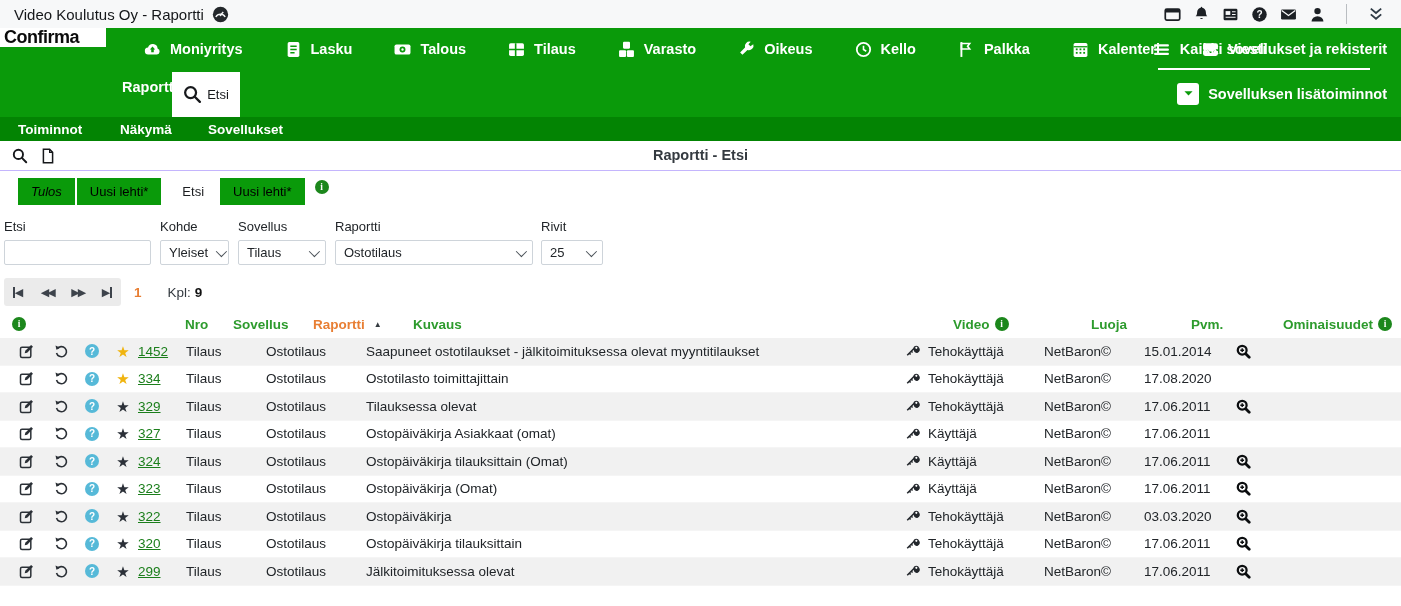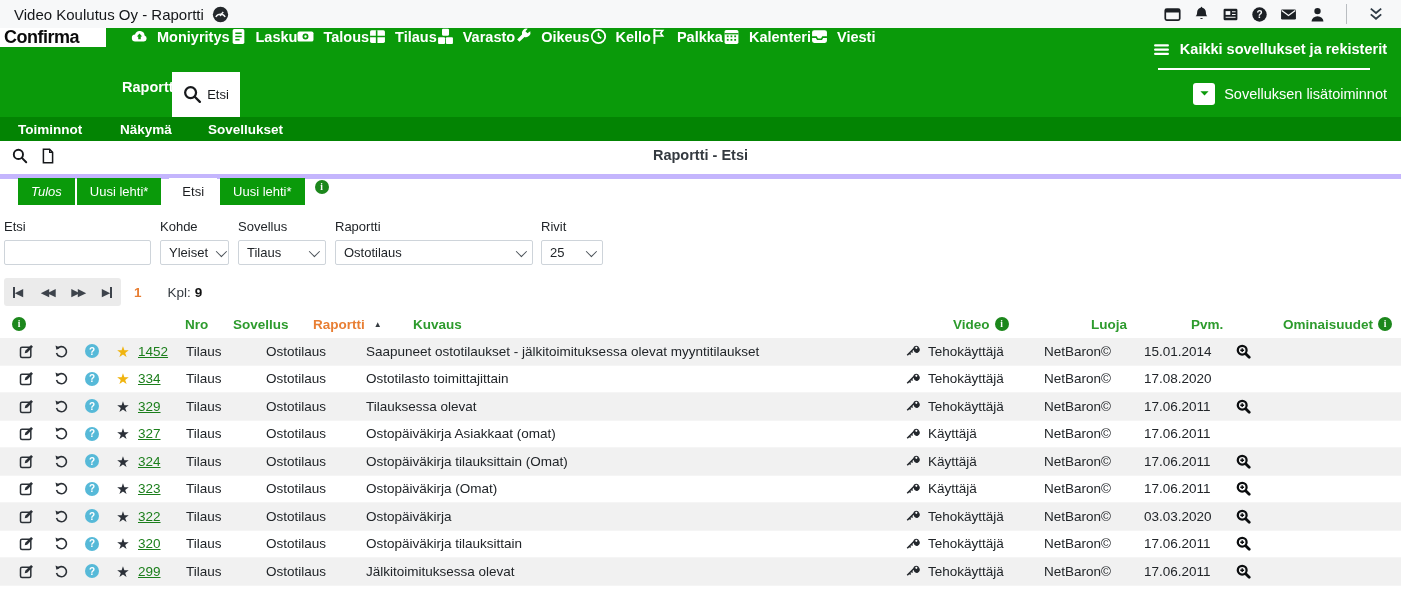--- a/index.html
+++ b/index.html
@@ -12,48 +12,48 @@
   .gauge-wrap { width:17px; height:17px; margin-left:8px; }
   .tb-icons { position:absolute; right:16px; top:0; height:28px; display:flex; align-items:center; gap:12px; }
   .tb-ico { width:17px; height:17px; color:#1c2025; cursor:pointer; }
   .tb-div { width:1px; height:20px; background:#b9bdc1; margin:0 8px; }
   .tb-chevrons { width:18px; height:16px; color:#2f3b46; }
 
   
   .nav1 { position:absolute; top:28px; left:0; width:100%; height:42px; background:var(--green); }
   .logo-patch { position:absolute; top:0; left:0; width:106px; height:19px; background:#fff; }
   .logo-text { font-size:18px; font-weight:bold; letter-spacing:-0.5px; color:#0b0b0b; line-height:18px; padding-left:4px; cursor:pointer; }
-  .nav-items { position:absolute; left:131px; top:0; height:42px; display:flex; align-items:flex-start; }
+  .nav-items { position:absolute; left:144px; top:0; height:42px; display:flex; align-items:center; gap:42px; }
   .nav-item { display:flex; align-items:center; gap:9px; color:#fff; font-size:14.5px; font-weight:600; cursor:pointer; white-space:nowrap; }
   .nav-ico { width:17px; height:17px; flex:0 0 auto; }
   .nav-right { position:absolute; right:14px; top:0; height:42px; display:flex; align-items:center; gap:10px; color:#fff; font-size:14.5px; font-weight:600; cursor:pointer; }
   .nav-underline { position:absolute; left:1158px; bottom:0px; width:212px; height:2px; background:#fff; }
 
   .nav2 { position:absolute; top:70px; left:0; width:100%; height:47px; background:var(--green); }
   .app-label { position:absolute; left:122px; top:9px; color:#fff; font-size:14.5px; font-weight:600; cursor:pointer; }
   .etsi-box { position:absolute; left:172px; top:2px; width:68px; height:45px; background:#fff; display:flex; align-items:center; justify-content:center; gap:5px; cursor:pointer; }
   .etsi-box .bx-ico { width:19px; height:19px; color:#17191c; }
   .etsi-box span.lbl { font-size:13px; color:#17191c; }
-  .nav2-right { position:absolute; right:14px; top:0; height:47px; display:flex; align-items:center; gap:9px; color:#fff; font-size:14.5px; font-weight:400; cursor:pointer; }
+  .nav2-right { position:absolute; right:14px; top:0; height:47px; display:flex; align-items:center; gap:9px; color:#fff; font-size:14.5px; font-weight:700; cursor:pointer; }
   .chev-box { width:22px; height:22px; background:#fff; border-radius:3px; display:flex; align-items:center; justify-content:center; }
   .chev-box svg { width:13px; height:13px; }
 
   .nav3 { position:absolute; top:117px; left:0; width:100%; height:24px; background:var(--dkgreen); display:flex; align-items:center; }
   .nav3 .menu-it { color:#fff; font-size:13.5px; font-weight:600; position:absolute; cursor:pointer; }
 
   
-  .toolbar { position:absolute; top:141px; left:0; width:100%; height:38px; background:#fff; border-bottom:5px solid #c4b5fd; }
+  .toolbar { position:absolute; top:141px; left:0; width:100%; height:30px; background:#fff; border-bottom:1px solid #c4b5fd; }
   .toolbar .t-ico { position:absolute; top:7px; width:16px; height:16px; color:#16181b; cursor:pointer; }
   .toolbar .page-title { position:absolute; top:6px; left:0; width:100%; text-align:center; font-size:14.5px; font-weight:bold; color:#343a40; }
 
   
   .content { position:absolute; top:172px; left:0; width:100%; }
   .tabs { margin:6px 0 0 18px; display:flex; align-items:flex-start; height:28px; }
   .tab { height:27px; padding:0 13px; display:flex; align-items:center; font-size:13px; cursor:pointer; margin-right:2px; }
-  .tab.green { background:var(--green); color:#ffffff; }
+  .tab.green { background:var(--green); color:#000000; }
   .tab.italic { font-style:italic; }
   .tab.active { background:#fff; color:#1b1d20; margin:0 3px 0 6px; }
   .tabs .info-ico { margin:2px 0 0 8px; }
 
   .info-ico { width:14px; height:14px; border-radius:50%; background:var(--infogreen); color:#fff; font-size:9.5px; font-weight:bold; display:inline-flex; align-items:center; justify-content:center; cursor:pointer; flex:0 0 auto; font-family:"Liberation Serif",serif; }
   .q-ico { width:14px; height:14px; border-radius:50%; background:var(--qblue); color:#fff; font-size:10px; font-weight:bold; display:inline-flex; align-items:center; justify-content:center; cursor:pointer; }
 
   .filters { margin:13px 0 0 4px; position:relative; height:51px; }
   .f-group { position:absolute; top:0; }
   .f-label { font-size:13px; color:#212529; margin-bottom:6px; display:block; }

